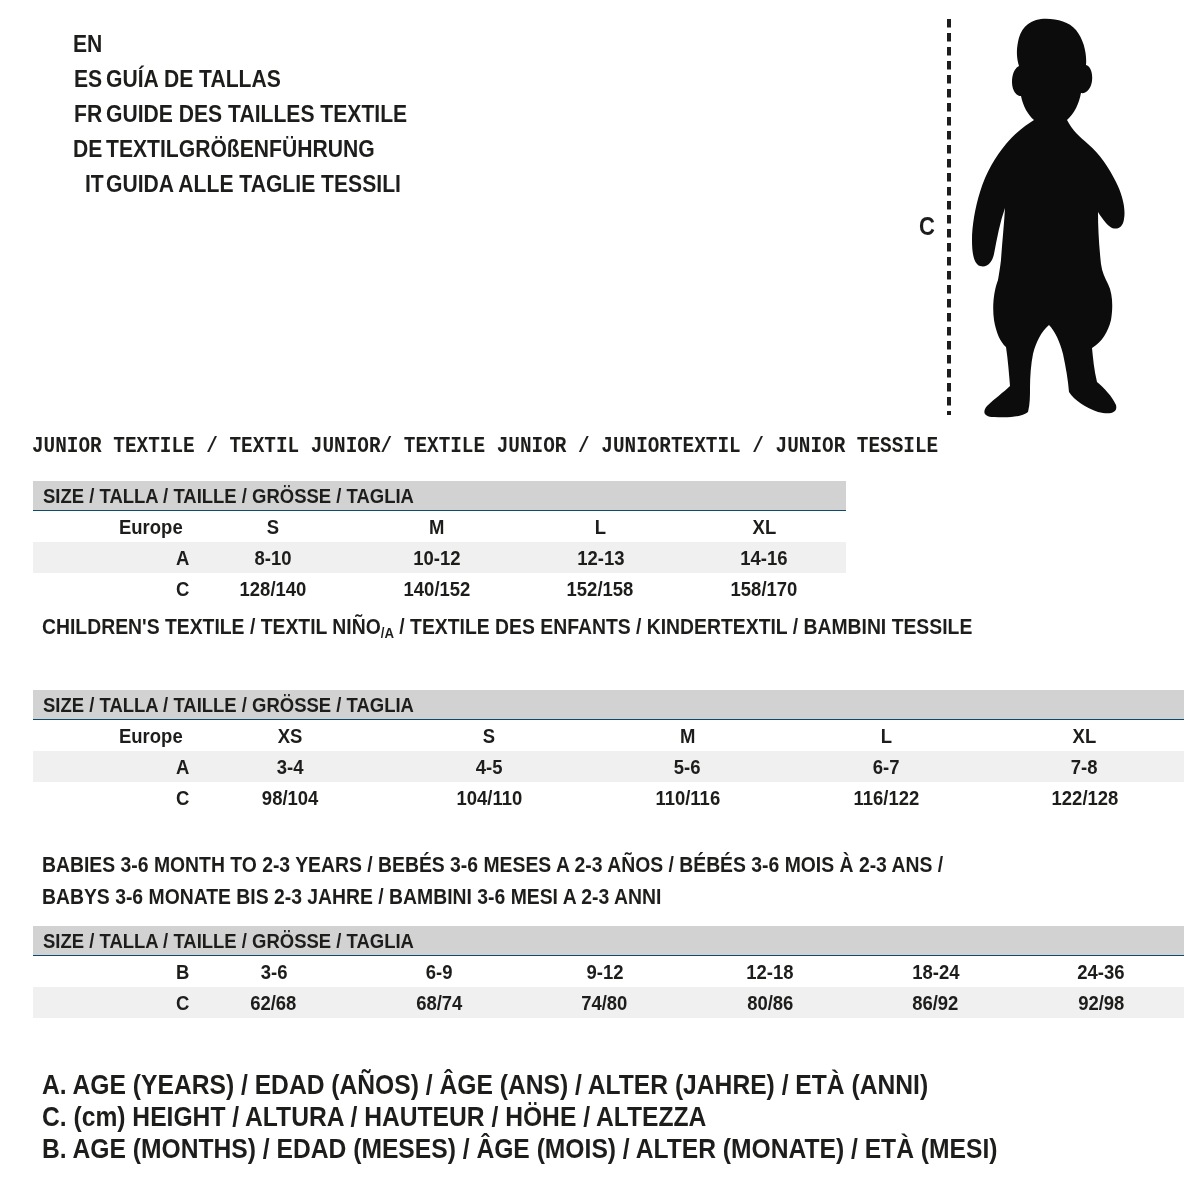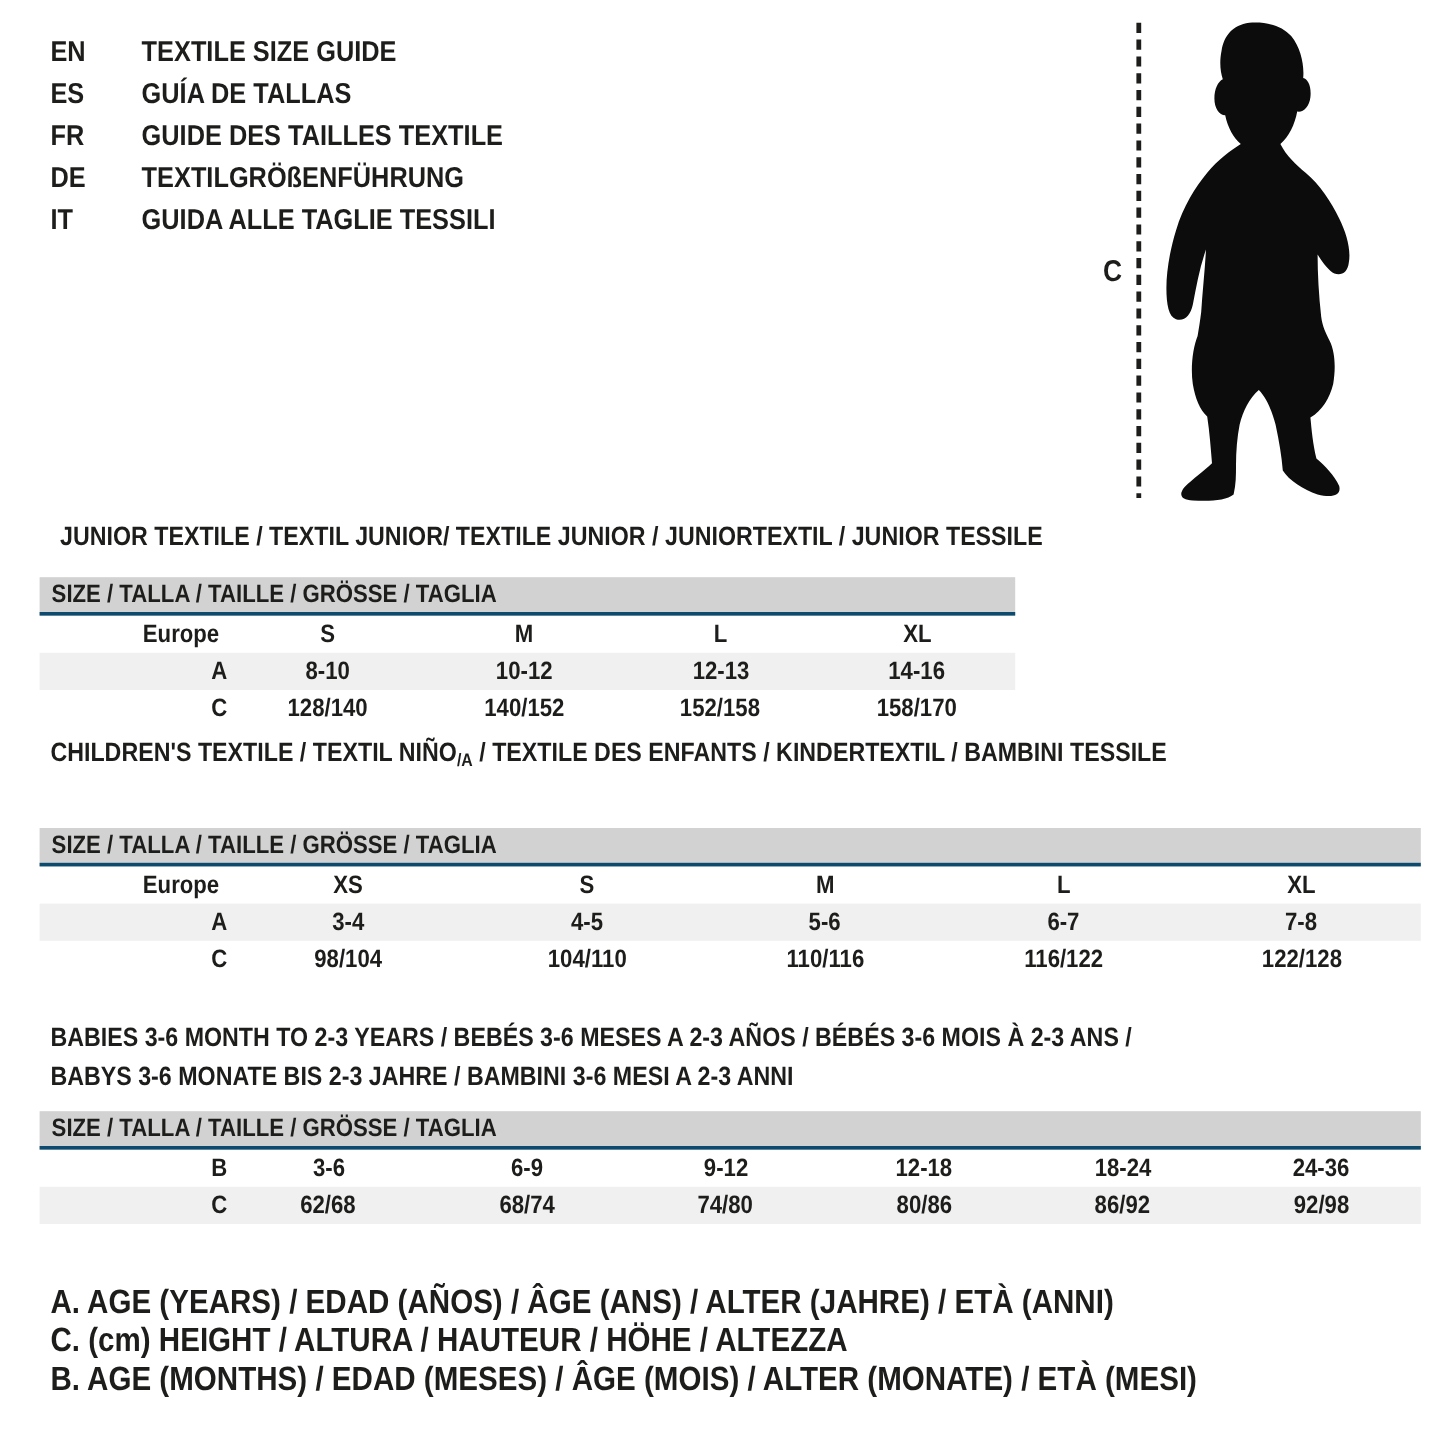--- a/index.html
+++ b/index.html
@@ -19,43 +19,42 @@
   
   .lang-row{display:flex;height:35px;align-items:center;font-size:24px;}
   .lang-code{width:76px;flex:none;}
   
   .sec-title{font-size:22px;line-height:32px;white-space:nowrap;}
   .sub-a{font-size:15px;vertical-align:-4px;}
   
   .tbl{position:absolute;}
   .size-head{
     background:#d2d2d2;
-    border-bottom:3px solid #0c4a6e;
+    border-bottom:1px solid #0c4a6e;
     height:29px;
     display:flex;align-items:center;
     padding-left:10px;
     font-size:21px;
   }
   .trow{display:flex;height:31px;align-items:center;font-size:21px;}
   .trow.shaded{background:#f0f0f0;}
   .tcell{overflow:visible;}
   .tcell.label{width:150px;flex:none;text-align:right;padding-left:8px;}
   .tcell.data{flex:1;text-align:center;}
   
   .c-label{font-size:25px;}
   
   .footnote{height:32px;font-size:28px;white-space:nowrap;}
 </style>
 </head>
 <body>
 
-<div class="abs" style="left:42px;top:26px;">
+<div class="abs" style="left:30px;top:26px;text-align:right;">
   <div class="lang-row">
     <div class="lang-code"><span class="tx tx-l">EN</span></div>
-    <div><span class="tx tx-l">TEXTILE SIZE GUIDE</span></div>
   </div>
   <div class="lang-row">
     <div class="lang-code"><span class="tx tx-l">ES</span></div>
     <div><span class="tx tx-l">GUÍA DE TALLAS</span></div>
   </div>
   <div class="lang-row">
     <div class="lang-code"><span class="tx tx-l">FR</span></div>
     <div><span class="tx tx-l">GUIDE DES TAILLES TEXTILE</span></div>
   </div>
   <div class="lang-row">
@@ -117,21 +116,21 @@
     C139,152 130,138 118,128
     C110,121 102,114 97,104
     C104,98 109,88 111,77
     C116,78 121,73 122,65
     C123,56 120,50 116,49
     C117,38 114,24 106,14
     C98,5 85,2 71,3
     Z"></path>
 </svg>
 
-<div class="abs sec-title" style="left:50px;top:431px;">
+<div class="abs sec-title" style="left:32px;top:431px;font-family:Liberation Mono, monospace;">
   <span class="tx tx-l">JUNIOR TEXTILE / TEXTIL JUNIOR/ TEXTILE JUNIOR / JUNIORTEXTIL / JUNIOR TESSILE</span>
 </div>
 <div class="tbl" style="left:33px;top:481px;width:813px;">
   <div class="size-head">
     <span class="tx tx-l">SIZE / TALLA / TAILLE / GRÖSSE / TAGLIA</span>
   </div>
   <div>
       <div class="trow">
         <div class="tcell label"><span class="tx tx-l">Europe</span></div>
         <div class="tcell data"><span class="tx">S</span></div>

